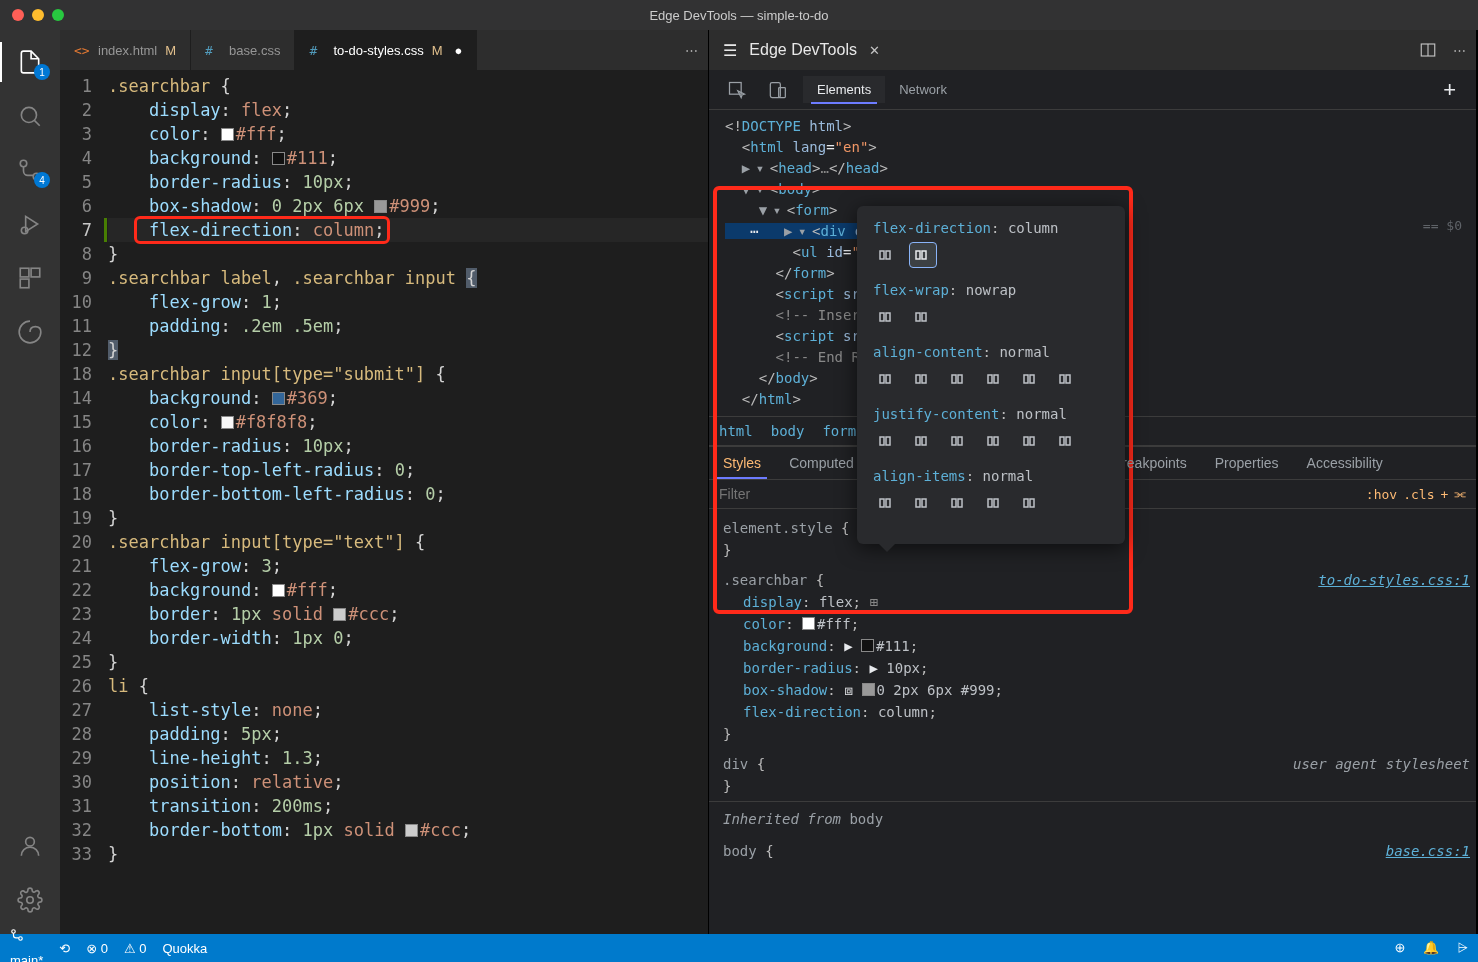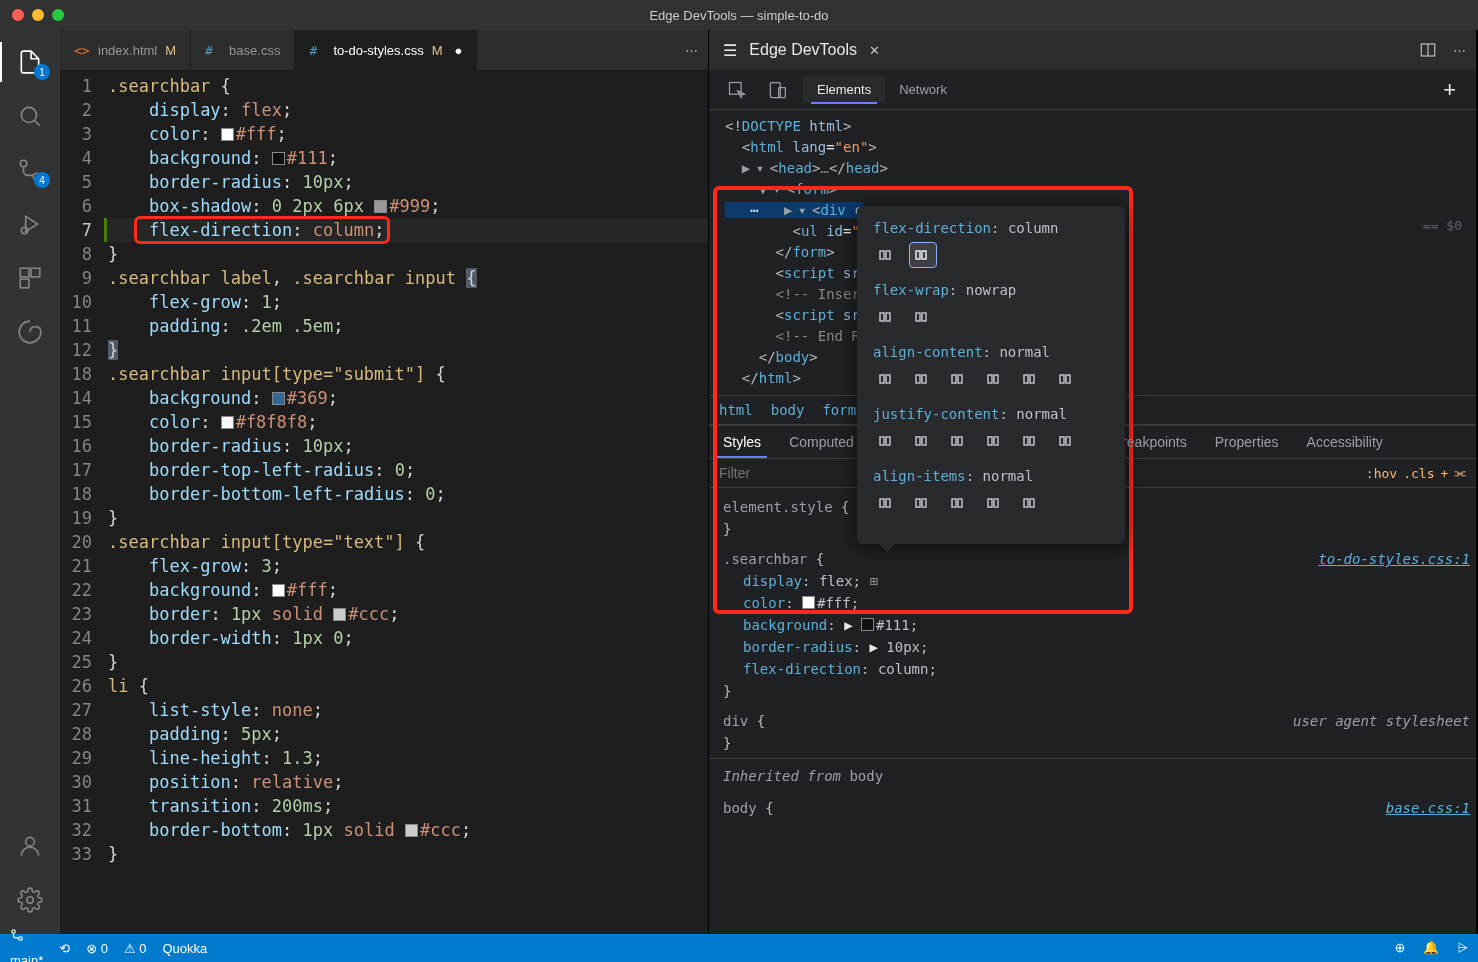--- a/index.html
+++ b/index.html
@@ -111,21 +111,21 @@
 .fp-row{margin-bottom:14px;}
 .fp-label{color:#5db0d7;}
 .fp-val{color:#bdc1c6;}
 .fp-icons{display:flex;gap:8px;margin-top:6px;}
 .fp-icon{width:28px;height:26px;border:1px solid transparent;border-radius:4px;display:flex;align-items:center;justify-content:center;color:#bdc1c6;font-size:16px;cursor:pointer;}
 .fp-icon.sel{border-color:#8ab4f8;background:#3c4043;color:#e8eaed;}
 
 
 .styles-tabs{display:flex;border-top:1px solid #3c3c3c;}
 .styles-tab{padding:8px 14px;color:#9aa0a6;font-size:14px;cursor:pointer;position:relative;}
-.styles-tab.active{color:#ffffff;}
+.styles-tab.active{color:#fdba74;}
 .styles-tab.active::after{content:"";position:absolute;left:8px;right:8px;bottom:0;height:2px;background:#6d7cff;}
 .styles-filter{display:flex;align-items:center;padding:6px 10px;border-top:1px solid #3c3c3c;border-bottom:1px solid #3c3c3c;gap:10px;}
 .styles-filter input{flex:0 1 150px;background:transparent;border:none;color:#bdc1c6;font-size:14px;font-family:inherit;outline:none;}
 .styles-filter .right-tools{margin-left:auto;display:flex;gap:6px;align-items:center;color:#fdba74;font-family:Menlo,monospace;}
 
 .rules{flex:1;overflow:auto;font-family:Menlo,monospace;font-size:14px;line-height:22px;color:#e8eaed;padding:4px 0;}
 .rule{position:relative;padding:4px 14px;}
 .rule .src{position:absolute;right:6px;top:4px;font-style:italic;color:#9aa0a6;}
 .rule .src a{color:#5db0d7;text-decoration:underline;cursor:pointer;}
 .rule .sel2{color:#9aa0a6;}
@@ -306,20 +306,21 @@
           <div class="dt-tab active">Elements</div>
           <div class="dt-tab">Network</div>
         </div>
       <div class="plus">+</div>
     </div>
     <div class="dt-body">
       <div class="dom-tree" id="dom-tree">
           <div class="dom-line"><span class="t-pun">&lt;!</span><span class="t-tag">DOCTYPE </span><span class="t-attr">html</span><span class="t-pun">&gt;</span></div>
           <div class="dom-line">  <span class="t-pun">&lt;</span><span class="t-tag">html</span> <span class="t-attr">lang</span>=<span class="t-str">"en"</span><span class="t-pun">&gt;</span></div>
           <div class="dom-line">  <span class="tw">▶</span><span class="tw">▾</span><span class="t-pun">&lt;</span><span class="t-tag">head</span><span class="t-pun">&gt;</span><span class="t-com">…</span><span class="t-pun">&lt;/</span><span class="t-tag">head</span><span class="t-pun">&gt;</span></div>
+          <div class="dom-line">  <span class="tw">▼</span><span class="tw">▾</span><span class="t-pun">&lt;</span><span class="t-tag">body</span><span class="t-pun">&gt;</span></div>
           <div class="dom-line">    <span class="tw">▼</span><span class="tw">▾</span><span class="t-pun">&lt;</span><span class="t-tag">form</span><span class="t-pun">&gt;</span></div>
           <div class="dom-line"><span class="sel-row">   ⋯   <span class="tw">▶</span><span class="tw">▾</span><span class="t-pun">&lt;</span><span class="t-tag">div</span> <span class="t-attr">c</span></span></div>
           <div class="dom-line">        <span class="t-pun">&lt;</span><span class="t-tag">ul</span> <span class="t-attr">id</span>=<span class="t-str">"t</span></div>
           <div class="dom-line">      <span class="t-pun">&lt;/</span><span class="t-tag">form</span><span class="t-pun">&gt;</span></div>
           <div class="dom-line">      <span class="t-pun">&lt;</span><span class="t-tag">script</span> <span class="t-attr">sr</span></div>
           <div class="dom-line">      <span class="t-com">&lt;!-- Inser</span></div>
           <div class="dom-line">      <span class="t-pun">&lt;</span><span class="t-tag">script</span> <span class="t-attr">sr</span></div>
           <div class="dom-line">      <span class="t-com">&lt;!-- End R</span></div>
           <div class="dom-line">    <span class="t-pun">&lt;/</span><span class="t-tag">body</span><span class="t-pun">&gt;</span></div>
           <div class="dom-line">  <span class="t-pun">&lt;/</span><span class="t-tag">html</span><span class="t-pun">&gt;</span></div>
@@ -495,20 +496,21 @@
             <div><span class="sel2">element.style</span> <span class="t-pun">{</span></div>
             <div><span class="t-pun">}</span></div>
           </div>
           <div class="rule">
             <div class="src"><a>to-do-styles.css:1</a></div>
             <div><span class="sel2">.searchbar</span> <span class="t-pun">{</span></div>
             <div class="p "><span class="pk">display</span><span class="t-pun">: </span><span class="pv">flex</span><span class="t-pun">;</span> <span style="color:#888">⊞</span></div>
             <div class="p "><span class="pk">color</span><span class="t-pun">: </span><span class="swatch" style="background:#fff"></span><span class="pv">#fff</span><span class="t-pun">;</span></div>
             <div class="p "><span class="pk">background</span><span class="t-pun">: </span>▶ <span class="swatch" style="background:#111"></span><span class="pv">#111</span><span class="t-pun">;</span></div>
             <div class="p "><span class="pk">border-radius</span><span class="t-pun">: </span>▶ <span class="pv">10px</span><span class="t-pun">;</span></div>
+            <div class="p "><span class="pk">box-shadow</span><span class="t-pun">: </span>⧈ <span class="swatch" style="background:#999"></span><span class="pv">0 2px 6px #999</span><span class="t-pun">;</span></div>
             <div class="p "><span class="pk">flex-direction</span><span class="t-pun">: </span><span class="pv">column</span><span class="t-pun">;</span></div>
             <div><span class="t-pun">}</span></div>
           </div>
           <div class="rule">
             <div class="src">user agent stylesheet</div>
             <div><span class="sel2">div</span> <span class="t-pun">{</span></div>
             <div><span class="t-pun">}</span></div>
           </div>
           <div class="rule-sep-label">Inherited from <span class="sel2" style="color:#9aa0a6">body</span></div>
           <div class="rule">

